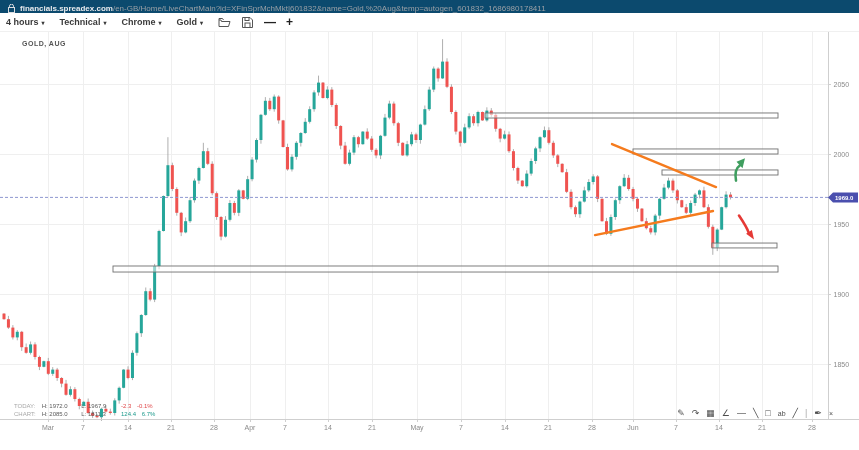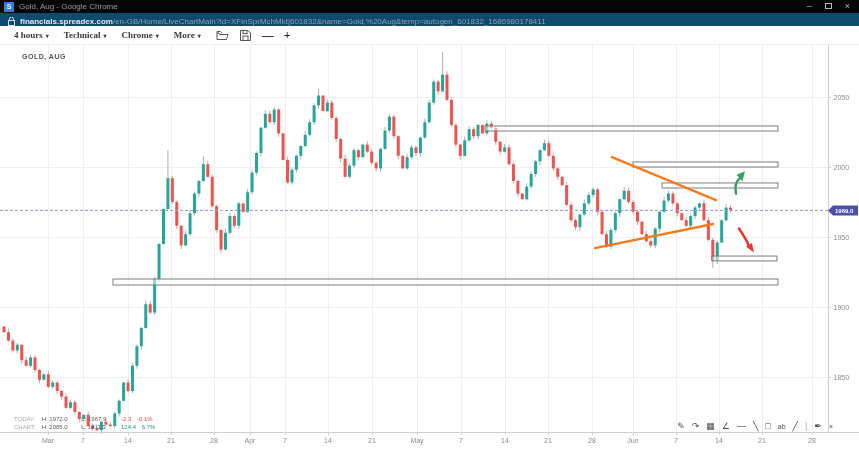--- a/index.html
+++ b/index.html
@@ -16,22 +16,22 @@
   .win-max-box { width:7px; height:6px; border:1px solid #b9b9b9; display:inline-block; }
 
   
   #urlbar { height:13px; background:#0c4a6e; display:flex; align-items:flex-end; padding-left:8px; }
   .lock { flex:0 0 auto; margin-right:5px; display:flex; }
   .url-text { font-size:8px; white-space:nowrap; overflow:hidden; }
   .url-domain { color:#e8eaed; font-weight:bold; }
   .url-path { color:#9aa0a6; }
 
   
-  #toolbar { height:19px; background:#fff; display:flex; align-items:center; padding-left:14px;
-             border-bottom:1px solid #f0f0f0;font-family:Liberation Serif, serif; }
+  #toolbar { height:19px; background:#fff; display:flex; align-items:center; padding-left:6px;
+             border-bottom:1px solid #f0f0f0; }
   .tb-btn { display:flex; align-items:center; margin-right:15px; font-size:9px; font-weight:bold;
             color:#3a3a3a; cursor:default; background:none; border:none; font-family:inherit; }
   .tb-caret { font-size:6px; margin-left:3px; color:#3a3a3a; }
   .tb-icon { display:flex; align-items:center; margin-right:11px; background:none; border:none; cursor:default; }
   .tb-sign { font-size:12px; font-weight:bold; color:#222; background:none; border:none;
              margin-right:10px; cursor:default; font-family:inherit; }
 
   
   #chart-wrap { position:relative; width:859px; height:405px; background:#fff; }
   #chart-svg { position:absolute; left:0; top:0; }
@@ -50,29 +50,20 @@
                   gap:7px; font-size:9px; color:#4c4c4c; }
   #draw-toolbar span { cursor:default; line-height:13px; }
   #draw-toolbar .divider { color:#aaa; }
   #draw-toolbar .small { font-size:7px; }
 </style>
 </head>
 <body>
 
 <div id="app">
 
-  <div id="titlebar">
-    <div class="favicon">S</div>
-    <div class="win-title">Gold, Aug - Google Chrome</div>
-    <div class="win-controls">
-      <span class="ctl">–</span>
-      <span class="ctl"><span class="win-max-box"></span></span>
-      <span class="ctl">×</span>
-    </div>
-  </div>
 
   <div id="urlbar">
     <span class="lock">
       <svg width="7" height="9" viewBox="0 0 7 9">
         <rect x="0.5" y="3.5" width="6" height="5" fill="none" stroke="#dadce0" stroke-width="1"></rect>
         <path d="M1.5 3.5 V2.2 a2 2 0 0 1 4 0 V3.5" fill="none" stroke="#dadce0" stroke-width="1"></path>
       </svg>
     </span>
     <span class="url-text"><span class="url-domain">financials.spreadex.com</span><span class="url-path">/en-GB/Home/LiveChartMain?id=XFinSprMchMkt|601832&amp;name=Gold,%20Aug&amp;temp=autogen_601832_1686980178411</span></span>
   </div>
@@ -84,21 +75,21 @@
     </button>
     <button class="tb-btn">
       <span>Technical</span>
       <span class="tb-caret">▾</span>
     </button>
     <button class="tb-btn">
       <span>Chrome</span>
       <span class="tb-caret">▾</span>
     </button>
     <button class="tb-btn">
-      <span>More</span>
+      <span>Gold</span>
       <span class="tb-caret">▾</span>
     </button>
     <button class="tb-icon">
       <svg width="13" height="11" viewBox="0 0 13 11">
         <path d="M1 3 V9.5 H10.5 L12 4.5 H3.5 L3 3 Z M1 3 V1.5 H4.5 L5.5 3" fill="none" stroke="#555" stroke-width="1"></path>
       </svg>
     </button>
     <button class="tb-icon">
       <svg width="11" height="11" viewBox="0 0 11 11">
         <path d="M0.5 0.5 H8 L10.5 3 V10.5 H0.5 Z" fill="none" stroke="#555" stroke-width="1"></path>

